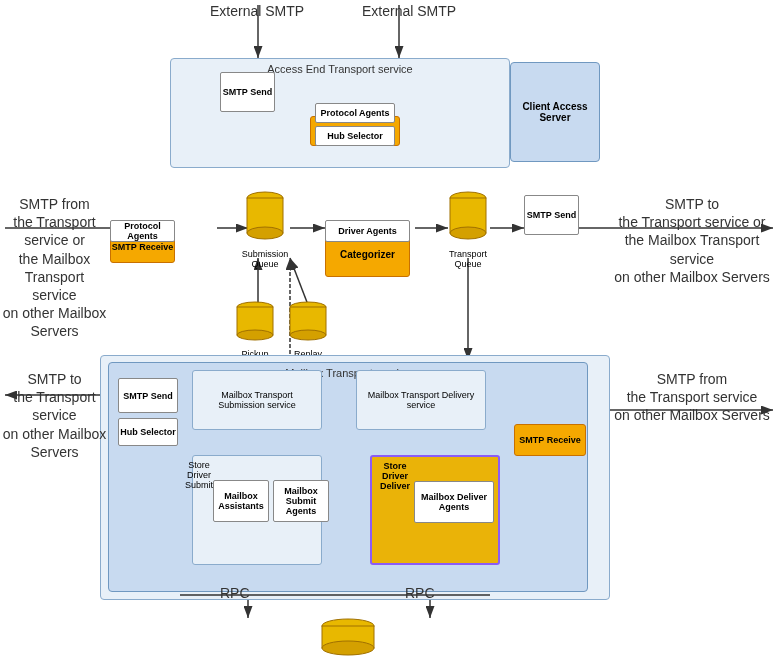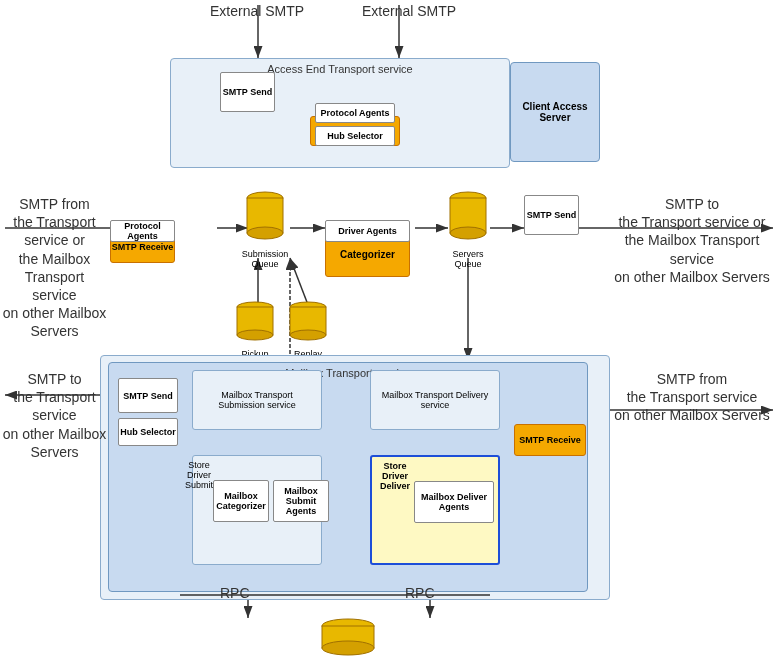--- a/index.html
+++ b/index.html
@@ -186,21 +186,21 @@
   <div class="box box-white" style="left:325px;top:220px;width:85px;height:22px;border-radius:2px;font-size:9px;">
     <span>Driver Agents</span>
   </div>
 
   <div class="cylinder" style="left:448px;top:190px;">
     <svg width="40" height="55">
       <ellipse cx="20" cy="8" rx="18" ry="6" fill="#e8b800" stroke="#a07000" stroke-width="1"></ellipse>
       <rect x="2" y="8" width="36" height="35" fill="#e8b800" stroke="#a07000" stroke-width="1"></rect>
       <ellipse cx="20" cy="43" rx="18" ry="6" fill="#d4a000" stroke="#a07000" stroke-width="1"></ellipse>
     </svg>
-    <div style="text-align:center;font-size:9px;margin-top:2px;width:50px;margin-left:-5px;">Servers Queue</div>
+    <div style="text-align:center;font-size:9px;margin-top:2px;width:50px;margin-left:-5px;">Transport Queue</div>
   </div>
 
   <div class="box box-white" style="left:524px;top:195px;width:55px;height:40px;border-radius:2px;font-size:9px;">
     <span>SMTP Send</span>
   </div>
 
   <div class="cylinder" style="left:235px;top:300px;">
     <svg width="40" height="45">
       <ellipse cx="20" cy="7" rx="18" ry="5" fill="#e8b800" stroke="#a07000" stroke-width="1"></ellipse>
       <rect x="2" y="7" width="36" height="28" fill="#e8b800" stroke="#a07000" stroke-width="1"></rect>
@@ -245,41 +245,41 @@
   </div>
 
   <div class="box box-white" style="left:118px;top:418px;width:60px;height:28px;border-radius:2px;font-size:9px;">
     <span>Hub Selector</span>
   </div>
 
   <div class="box box-light" style="left:192px;top:370px;width:130px;height:60px;border-radius:3px;font-size:9px;text-align:center;padding:13px;">
     <span style="font-size:9px;">Mailbox Transport Submission service</span>
   </div>
 
-  <div class="box box-light" style="left:370px;top:370px;width:130px;height:60px;border-radius:3px;font-size:9px;text-align:center;padding:3px;">
+  <div class="box box-light" style="left:356px;top:370px;width:130px;height:60px;border-radius:3px;font-size:9px;text-align:center;padding:3px;">
     <span style="font-size:9px;">Mailbox Transport Delivery service</span>
   </div>
 
   <div class="box box-orange" style="left:514px;top:378px;width:72px;height:32px;border-radius:3px;font-size:9px;">
     <span>SMTP Receive</span>
   </div>
 
   <div class="box box-light" style="left:192px;top:455px;width:130px;height:110px;border-radius:3px;font-size:9px;align-items:flex-start;padding:4px;">
     <span style="font-size:9px;margin-bottom:6px;width:100%;text-align:center;">Store Driver Submit</span>
     <div style="display:flex;gap:4px;margin-top:20px;width:100%;justify-content:center;">
       <div class="box box-white" style="position:relative;width:56px;height:42px;font-size:9px;border-radius:2px;">
-        <span>Mailbox Categorizer</span>
+        <span>Mailbox Assistants</span>
       </div>
       <div class="box box-white" style="position:relative;width:56px;height:42px;font-size:9px;border-radius:2px;">
         <span>Mailbox Submit Agents</span>
       </div>
     </div>
   </div>
 
-  <div class="box" style="left:370px;top:455px;width:130px;height:110px;border-radius:3px;font-size:9px;align-items:flex-start;padding:4px;background:#fef9c3;border:2px solid #1d4ed8;">
+  <div class="box" style="left:370px;top:455px;width:130px;height:110px;border-radius:3px;font-size:9px;align-items:flex-start;padding:4px;background:#eab308;border:2px solid #8b5cf6;">
     <span style="font-size:9px;margin-bottom:6px;width:100%;text-align:center;font-weight:bold;">Store Driver Deliver</span>
     <div style="display:flex;justify-content:flex-end;width:100%;margin-top:20px;">
       <div class="box box-white" style="position:relative;width:80px;height:42px;font-size:9px;border-radius:2px;">
         <span>Mailbox Deliver Agents</span>
       </div>
     </div>
   </div>
 
   <div class="text-label" style="left:2px;top:370px;width:105px;line-height:1.3;">
     <span style="white-space:pre-line;">SMTP to

